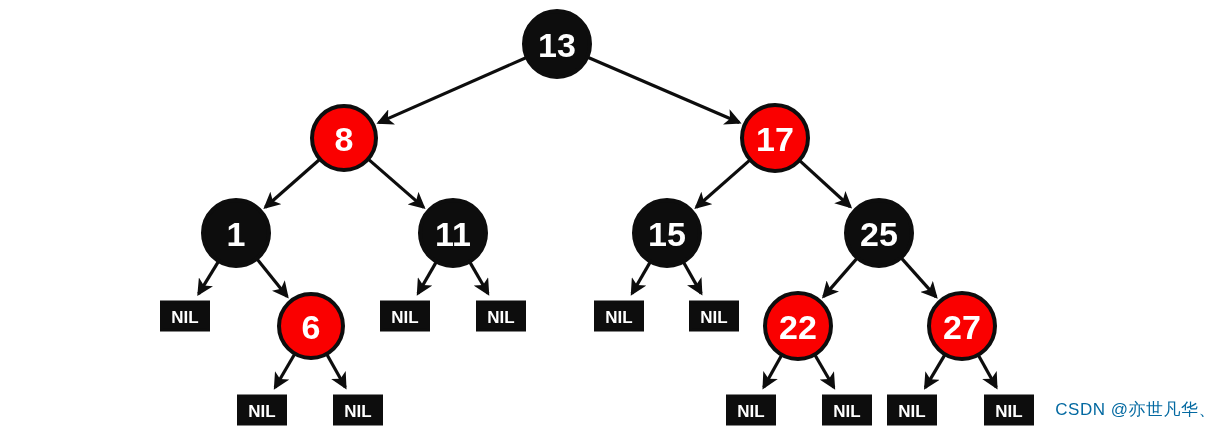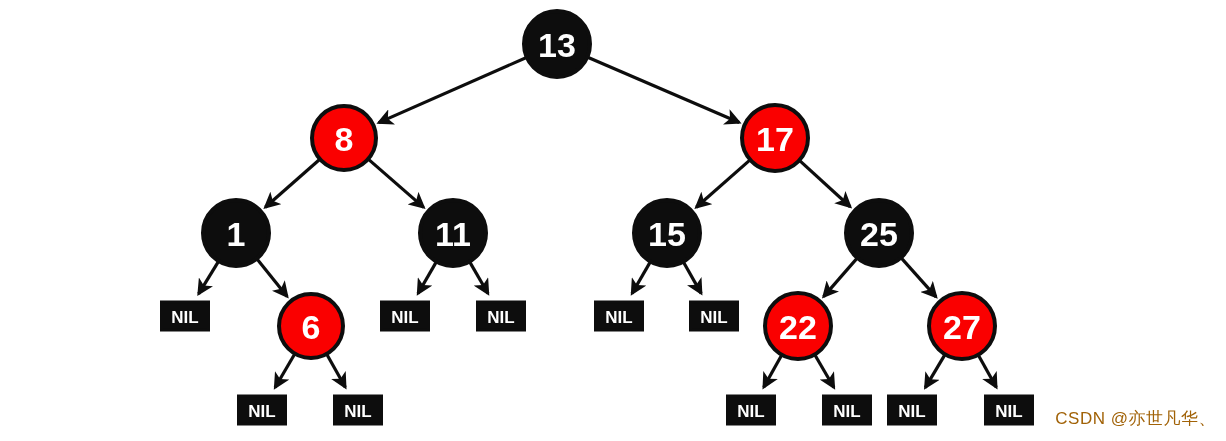--- a/index.html
+++ b/index.html
@@ -51,22 +51,22 @@
     font-size: 17px;
   }
   .edge-line {
     stroke: #0d0d0d;
     stroke-width: 3.2;
     fill: none;
   }
   .watermark {
     position: absolute;
     right: 10px;
-    bottom: 11px;
-    color: #a16207;
+    bottom: 20px;
+    color: #0369a1;
     font-size: 17px;
     font-family: "Liberation Sans", sans-serif;
     white-space: nowrap;
     letter-spacing: 0.5px;
     text-align: center;
   }
 </style>
 </head>
 <body>
 

